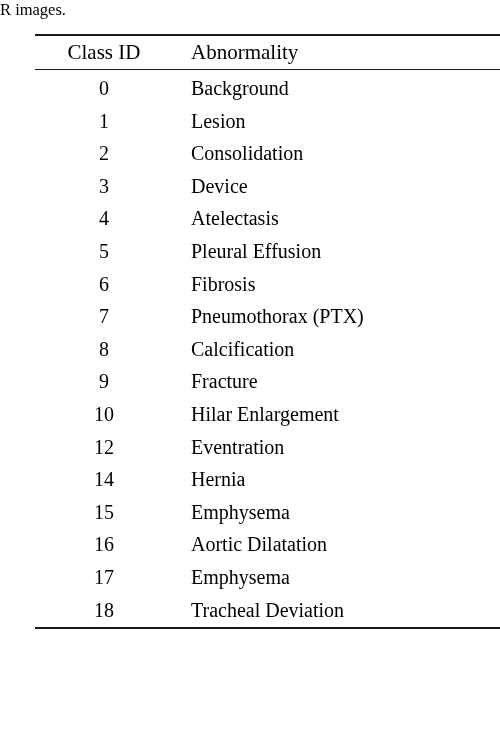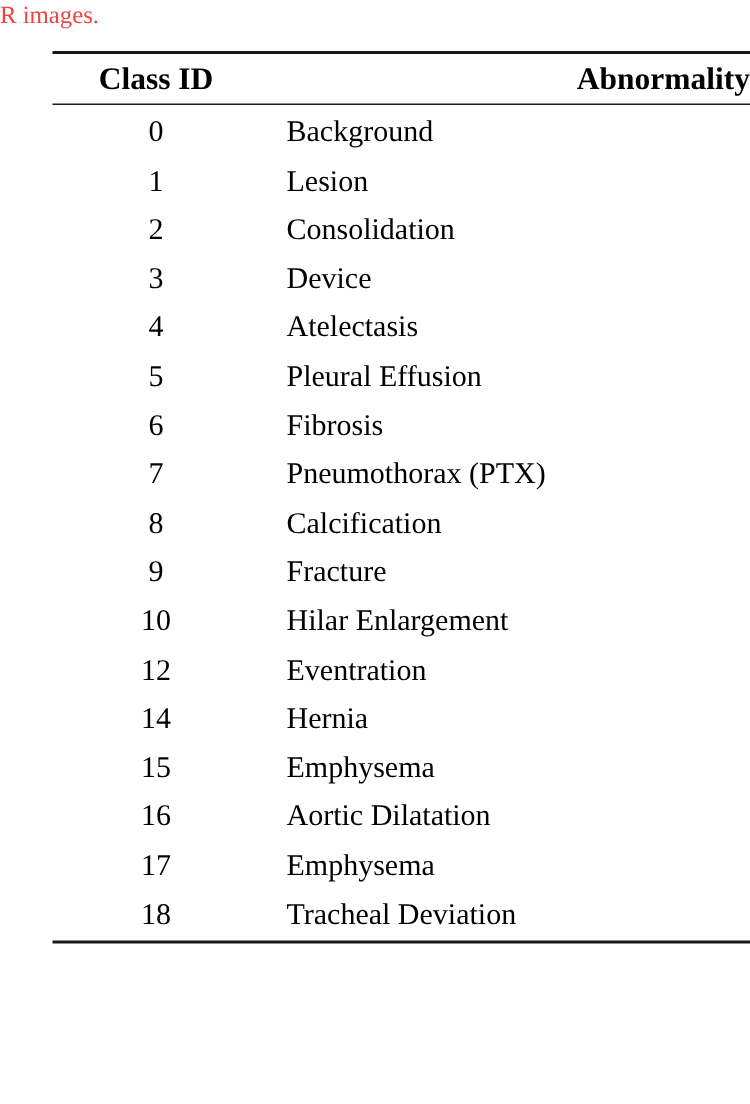--- a/index.html
+++ b/index.html
@@ -18,21 +18,21 @@
   }
 
   
   .page-fragment {
     position: absolute;
     left: 0px;
     top: 0px;
     width: 452px;
     font-size: 16.5px;
     line-height: 20px;
-    color: #ef4444;
+    color: #000000;
     white-space: nowrap;
   }
 
   
   .table-wrap {
     position: absolute;
     left: 35px;
     top: 34px;
     width: 465px;
   }
@@ -55,31 +55,31 @@
     width: 465px;
   }
   .rule-mid {
     border-top-width: 1.6px;
   }
   .rule-bottom {
     border-top-width: 2.2px;
   }
 
   thead th {
-    font-weight: bold;
+    font-weight: normal;
     font-size: 21px;
     line-height: 30px;
     padding: 1px 0 2px 0;
     margin: 0;
   }
   th.th-id {
     text-align: center;
   }
   th.th-abn {
-    text-align: right;
+    text-align: left;
     padding-left: 18px;
   }
 
   tbody td {
     font-size: 20px;
     line-height: 32.6px;
     font-weight: normal;
     padding: 0;
     margin: 0;
     white-space: nowrap;

